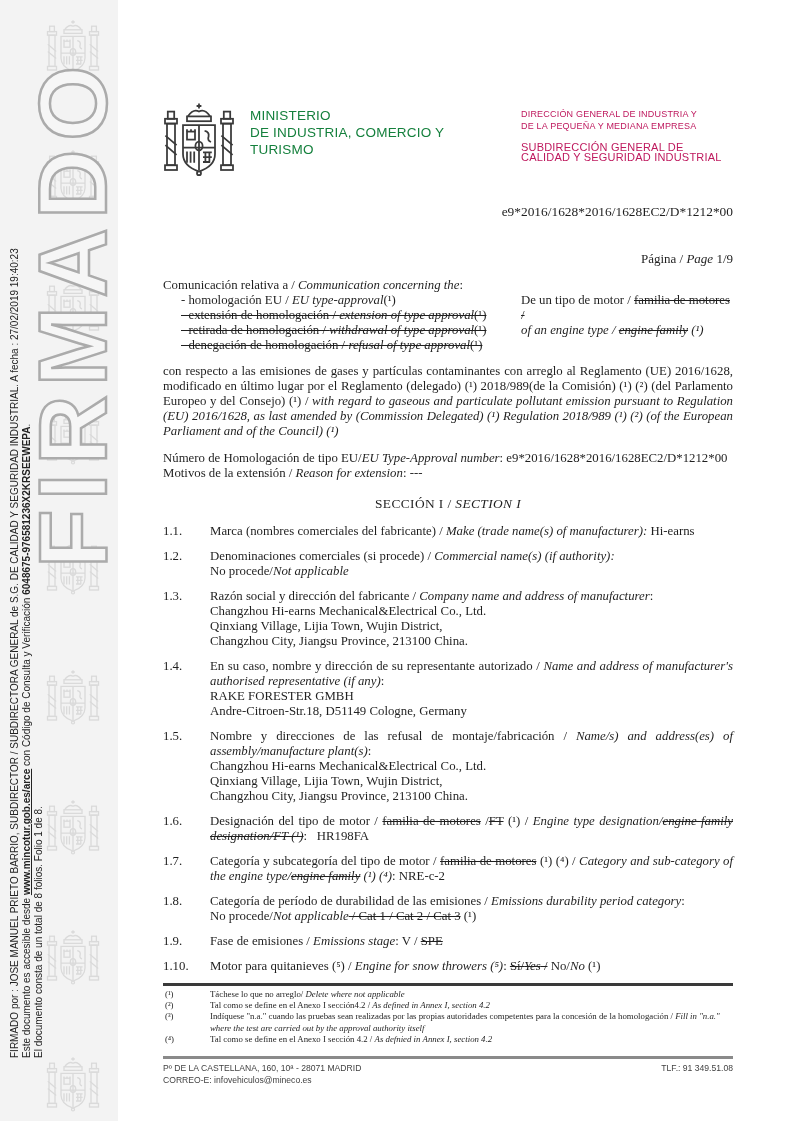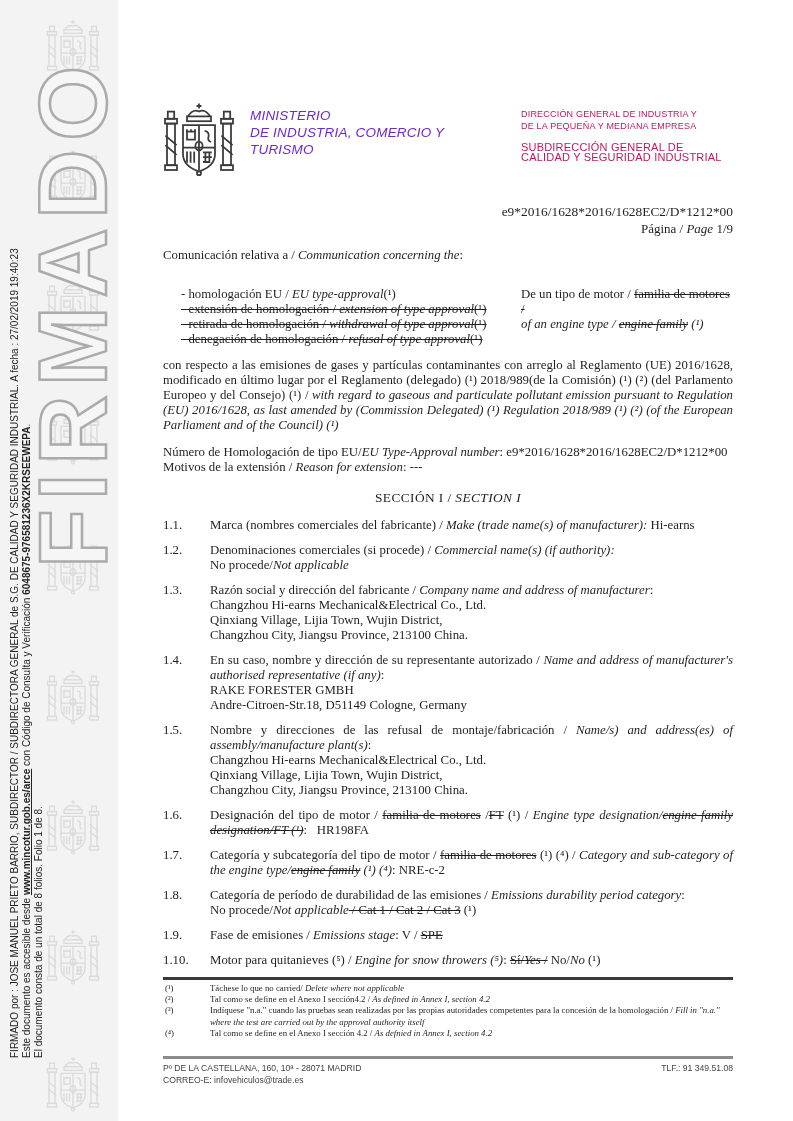--- a/index.html
+++ b/index.html
@@ -16,30 +16,30 @@
                font-family:"Liberation Sans","DejaVu Sans",sans-serif; font-size:10px; color:#232323; z-index:3; width:1040px; }
   .sl1 { left:9px; } .sl2 { left:21px; } .sl3 { left:33px; }
   .b { font-weight:bold; } .bu { font-weight:bold; text-decoration:underline; }
 
   
   .main { position:absolute; left:163px; top:0; width:570px; font-size:12.8px; line-height:15px; }
 
   .hdr { display:flex; margin-top:102px; }
   .logo { width:72px; height:80px; color:#3a3a3a; flex:0 0 auto; }
   .ministry { margin-left:15px; padding-top:5px; font-family:"Liberation Sans","DejaVu Sans",sans-serif;
-              font-size:13.5px; line-height:17px; color:#6d28d9; letter-spacing:.2px;font-style:italic; }
+              font-size:13.5px; line-height:17px; color:#15803d; letter-spacing:.2px; }
   .dgblock { margin-left:auto; width:212px; padding-top:7px; font-family:"Liberation Sans","DejaVu Sans",sans-serif; color:#be185d; }
   .dg { font-size:9px; line-height:11.5px; letter-spacing:.2px; }
   .sub { font-size:11px; line-height:10px; letter-spacing:.2px; margin-top:10px; }
 
   .apprnum { margin-top:22px; text-align:right; font-size:13.4px; }
-  .pageline { margin-top:2px; text-align:right; font-size:13px;font-family:Liberation Serif, serif; }
+  .pageline { margin-top:32px; text-align:right; font-size:13px;font-family:Liberation Serif, serif; }
 
   .intro { margin-top:12px; }
-  .commrow { display:flex; margin-top:24px; }
+  .commrow { display:flex; margin-top:0; }
   .optcol { width:340px; padding-left:18px; }
   .engcol { width:212px; margin-left:auto; }
 
   .regpara { margin-top:11px; text-align:justify; }
   .numblock { margin-top:12px; }
   .sectitle { margin-top:15px; text-align:center; font-size:13.4px; letter-spacing:.4px; }
 
   .item { position:relative; padding-left:47px; margin-top:10px; }
   .item.first { margin-top:13px; }
   .inum { position:absolute; left:0; top:0; }
@@ -246,21 +246,21 @@
   <div class="item">
     <div class="inum">1.10.</div>
     <p><span>Motor para quitanieves (⁵) / </span><span class="i">Engine for snow throwers (⁵)</span><span>: </span><span class="st">Sí/</span><span class="i st">Yes</span><span class="st"> /</span><span> No/</span><span class="i">No</span><span> (¹)</span></p>
   </div>
 
   <div class="fnrule"></div>
 
   <div class="fns">
     <div class="fn">
       <span class="fm">(¹)</span>
-      <span><span>Táchese lo que no carried/ </span><span class="i">Delete where not applicable</span></span>
+      <span><span>Táchese lo que no arreglo/ </span><span class="i">Delete where not applicable</span></span>
     </div>
     <div class="fn">
       <span class="fm">(²)</span>
       <span><span>Tal como se define en el Anexo I sección4.2 / </span><span class="i">As defined in Annex I, section 4.2</span></span>
     </div>
     <div class="fn">
       <span class="fm">(³)</span>
       <span><span>Indíquese "n.a." cuando las pruebas sean realizadas por las propias autoridades competentes para la concesión de la homologación / </span><span class="i">Fill in "n.a." where the test are carried out by the approval authority itself</span></span>
     </div>
     <div class="fn">
@@ -269,14 +269,14 @@
     </div>
   </div>
 </div>
 
 <div class="footer">
   <div class="frule"></div>
   <div class="frow">
     <div>Pº DE LA CASTELLANA, 160, 10ª - 28071 MADRID</div>
     <div class="ph">TLF.: 91 349.51.08</div>
   </div>
-  <div>CORREO-E: infovehiculos@trade.es</div>
+  <div>CORREO-E: infovehiculos@mineco.es</div>
 </div>
 
 </body></html>

